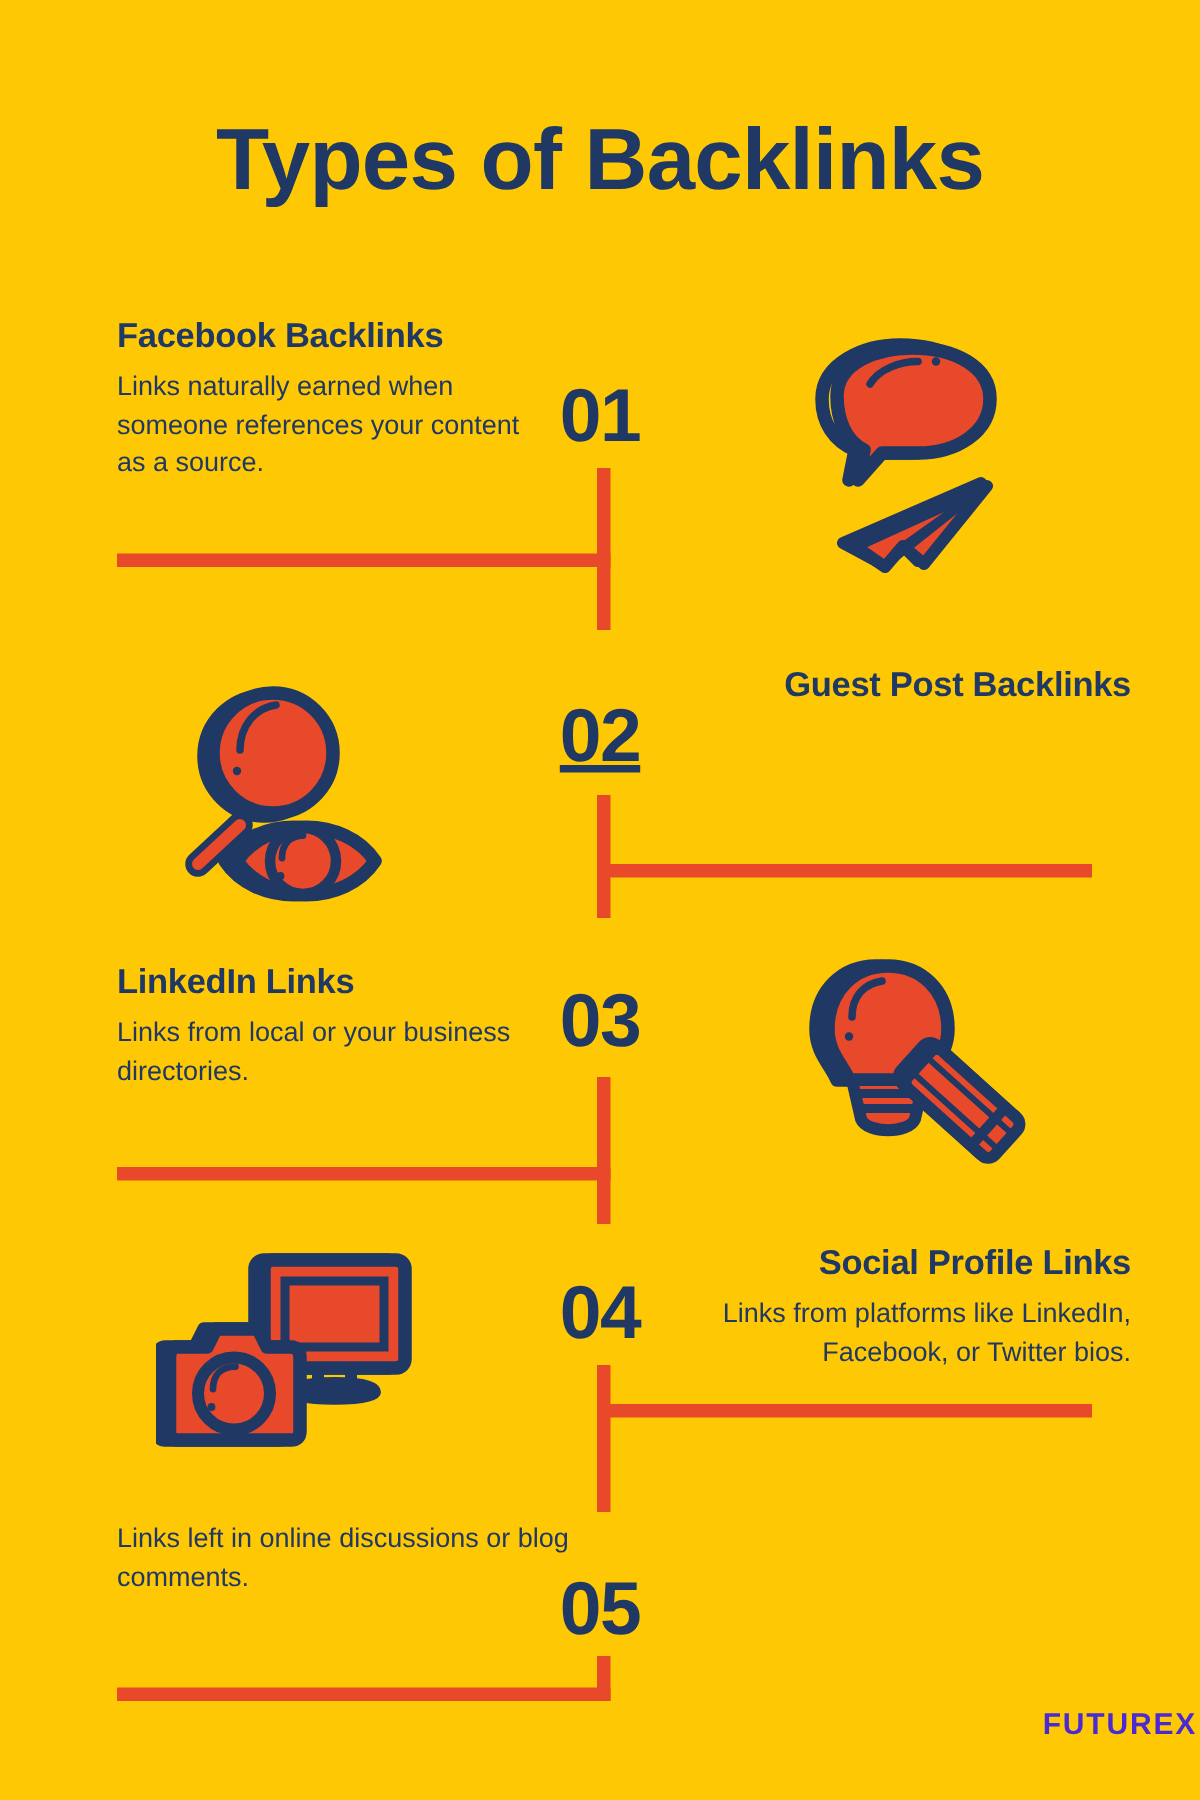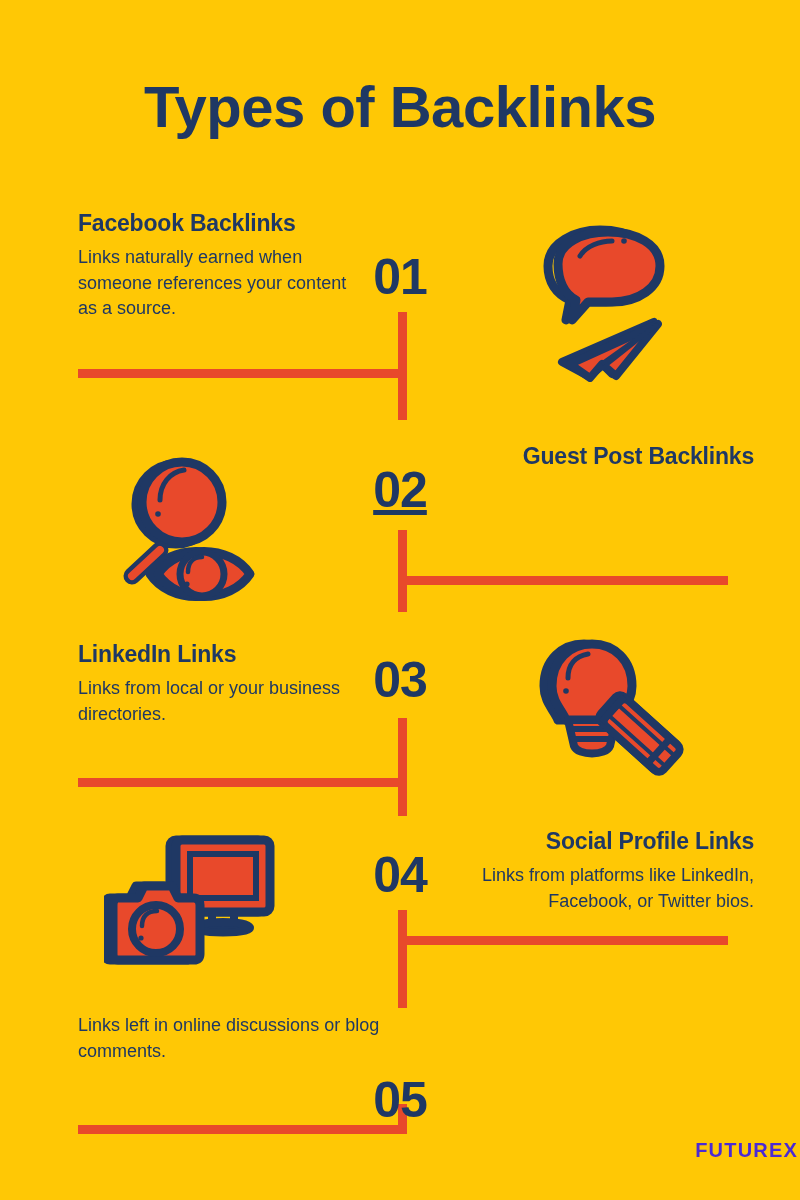--- a/index.html
+++ b/index.html
@@ -108,21 +108,21 @@
   <div class="rail rail-v" style="left:398px; top:910px; height:98px;"></div>
   <div class="rail rail-h" style="left:398px; top:936px; width:330px;"></div>
 
   <div class="rail rail-v" style="left:398px; top:1104px; height:30px;"></div>
   <div class="rail rail-h" style="left:78px; top:1125px; width:329px;"></div>
 
   <div class="num" style="left:325px; top:252px;">01</div>
   <div class="num" style="left:325px; top:465px;text-decoration:underline;">02</div>
   <div class="num" style="left:325px; top:655px;">03</div>
   <div class="num" style="left:325px; top:850px;">04</div>
-  <div class="num" style="left:325px; top:1047px;margin-top:28px;">05</div>
+  <div class="num" style="left:325px; top:1047px;">05</div>
 
   <div class="block left" style="top:210px;">
     <h2>Facebook Backlinks</h2>
     <p>Links naturally earned when someone references your content as a source.</p>
   </div>
 
   <div class="icon-box" style="left:536px; top:222px;">
     <svg width="150" height="160" viewBox="0 0 150 160" xmlns="http://www.w3.org/2000/svg">
 
       <g>

